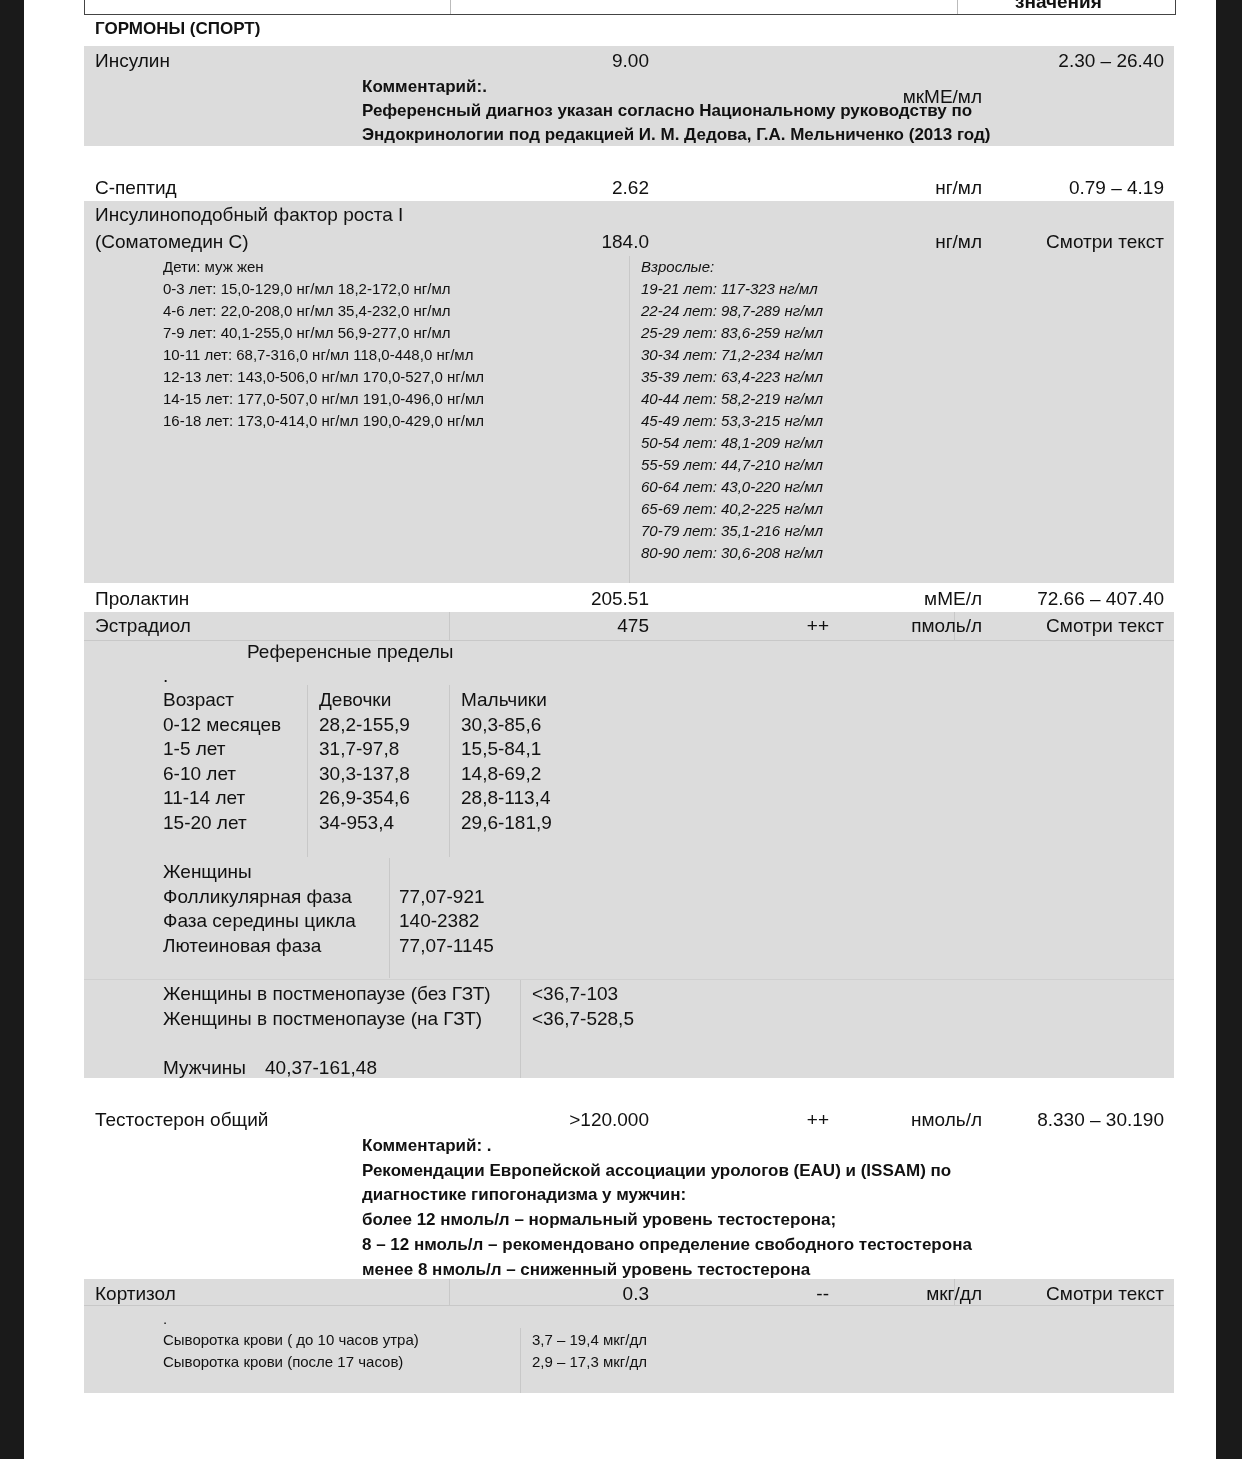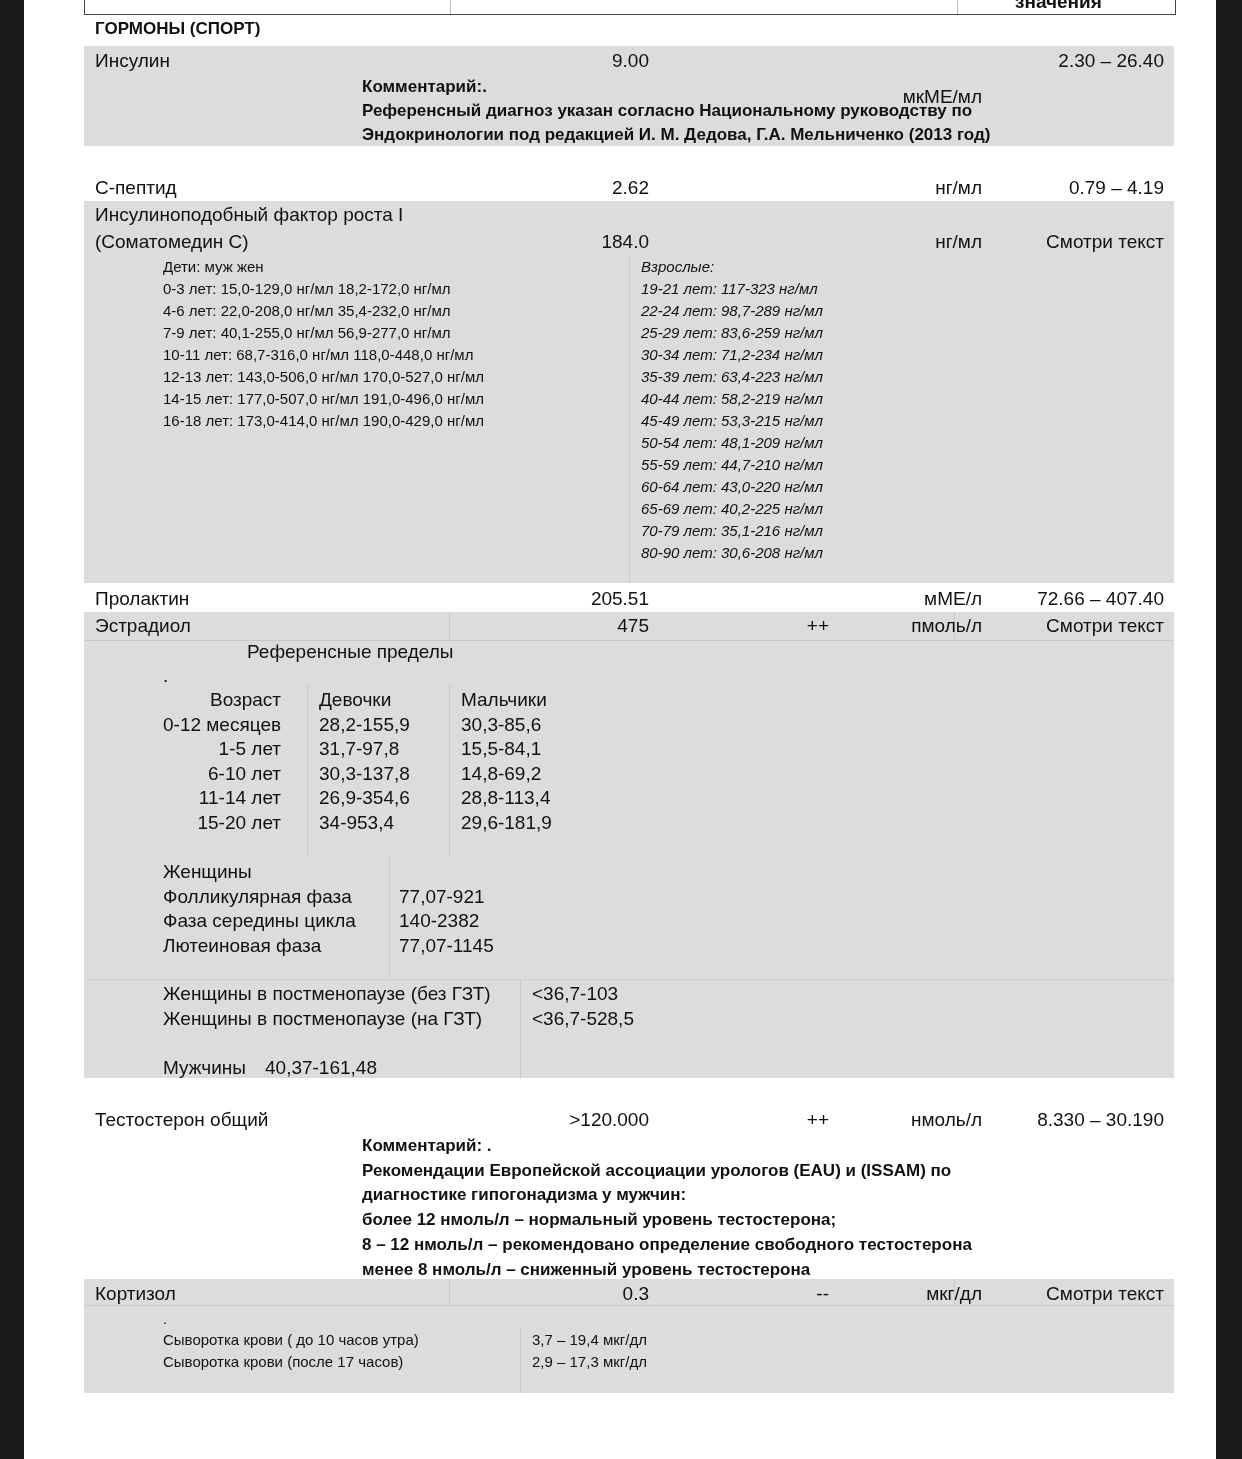--- a/index.html
+++ b/index.html
@@ -115,21 +115,21 @@
 
   <div class="abs row-text" style="left:71px; top:615px;">Эстрадиол</div>
   <div class="abs row-text center" style="left:425px; width:200px; top:615px;">475</div>
   <div class="abs row-text center" style="left:605px; width:200px; top:615px;">++</div>
   <div class="abs row-text center" style="left:758px; width:200px; top:615px;">пмоль/л</div>
   <div class="abs row-text center" style="left:940px; width:200px; top:615px;">Смотри текст</div>
 
   <div class="abs mid" style="left:223px; top:640px;">Референсные пределы</div>
   <div class="abs mid" style="left:139px; top:664px;">.</div>
 
-  <div class="abs mid" style="left:139px; top:688px;text-align:right;">
+  <div class="abs mid" style="left:139px; top:688px;">
     <div>Возраст</div>
     <div>0-12 месяцев</div>
     <div>1-5 лет</div>
     <div>6-10 лет</div>
     <div>11-14 лет</div>
     <div>15-20 лет</div>
   </div>
   <div class="abs mid" style="left:295px; top:688px;">
     <div>Девочки</div>
     <div>28,2-155,9</div>

